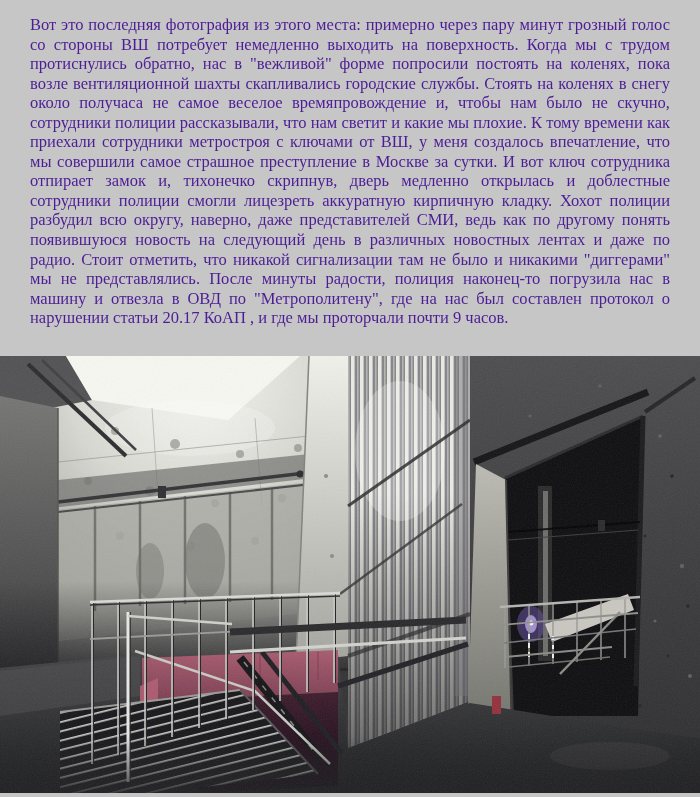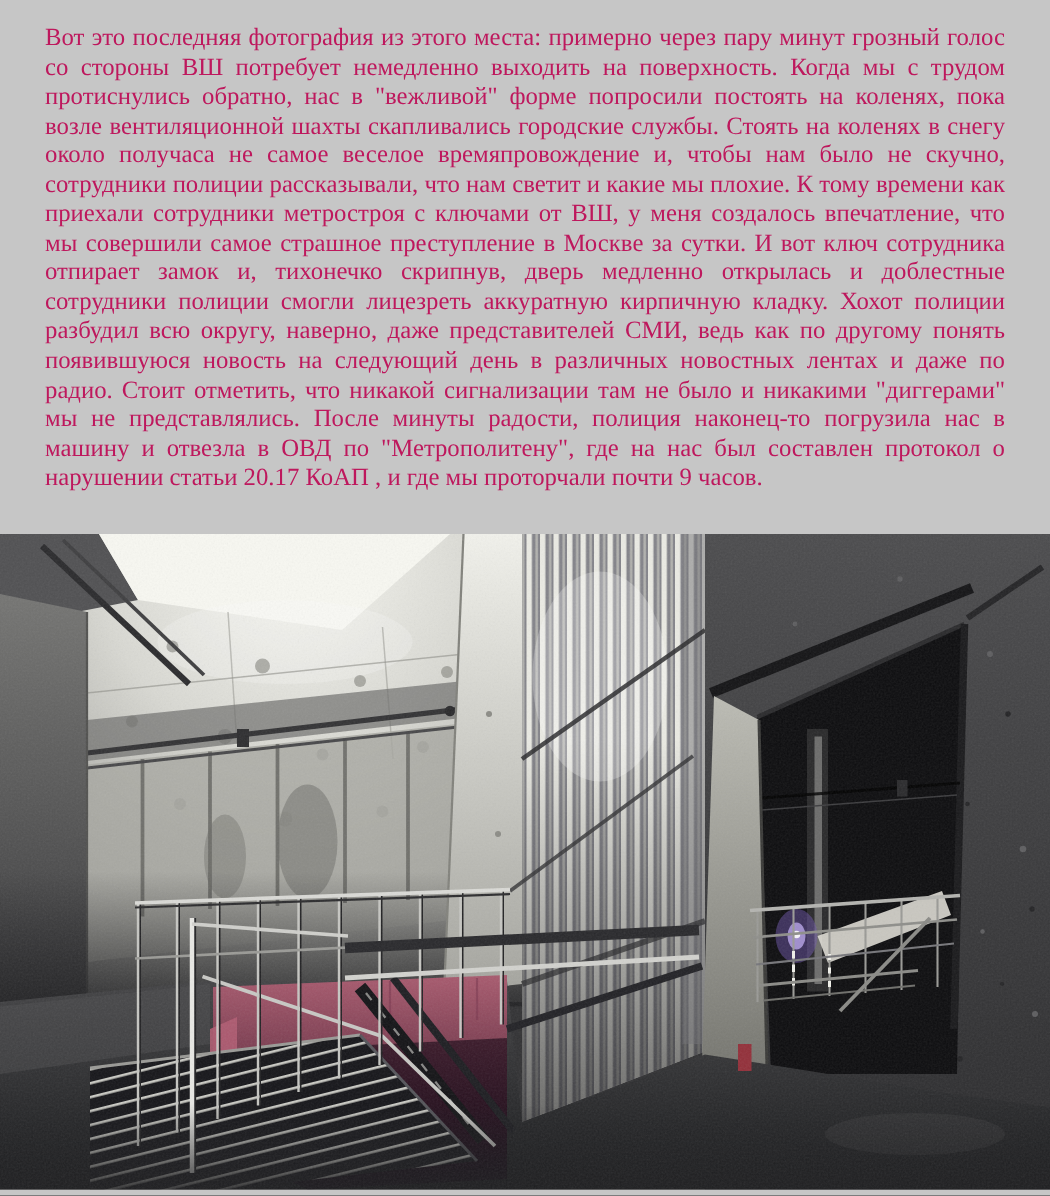--- a/index.html
+++ b/index.html
@@ -14,21 +14,21 @@
     height:356px;
     box-sizing:border-box;
     padding:15px 30px 0 30px;
     overflow:hidden;
   }
   .story{
     margin:0;
     font-family:"Liberation Serif", serif;
     font-size:16.5px;
     line-height:19.55px;
-    color:#be185d;
+    color:#4c1d95;
     text-align:justify;
   }
   .photo-figure{
     margin:0;
     width:700px;height:437px;
     overflow:hidden;
     background:#2e2e30;
   }
   .photo-figure svg{display:block;}
 </style>

